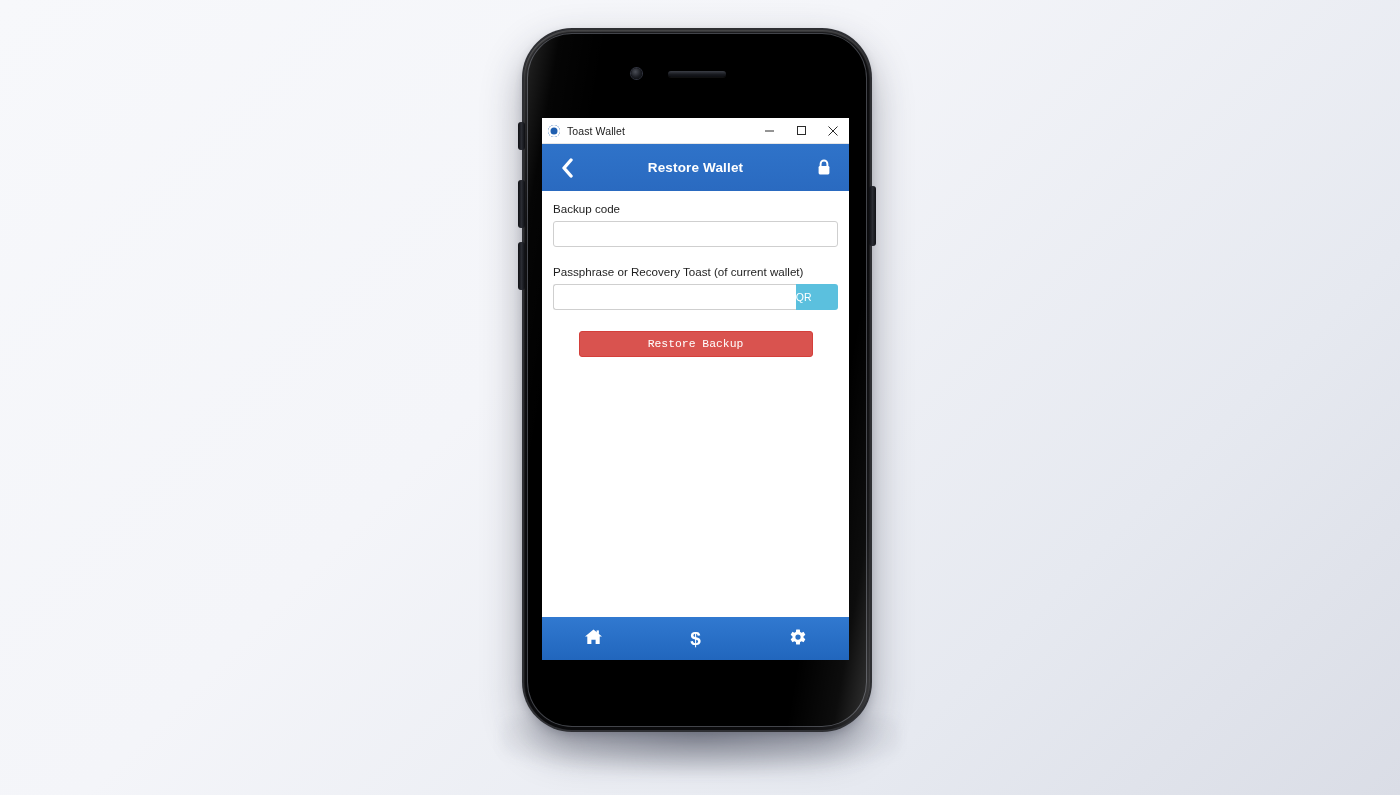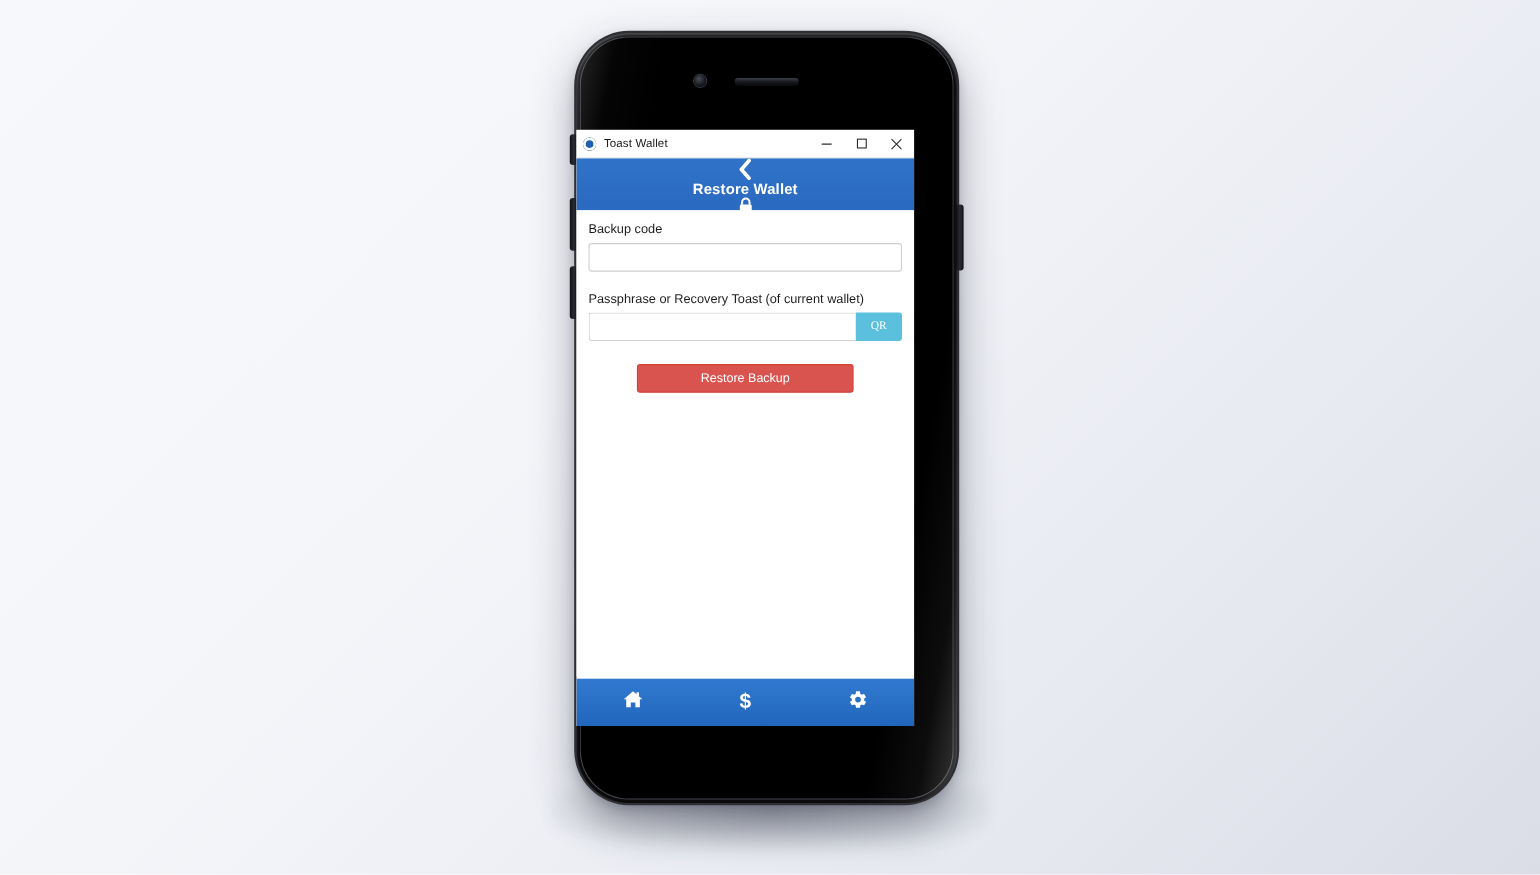--- a/index.html
+++ b/index.html
@@ -92,21 +92,21 @@
   }
   .btn-silent { left: 518px; top: 122px; width: 7px; height: 28px; }
   .btn-volup  { left: 518px; top: 180px; width: 7px; height: 48px; }
   .btn-voldn  { left: 518px; top: 242px; width: 7px; height: 48px; }
   .btn-power  { left: 869px; top: 186px; width: 7px; height: 60px;
                 background: linear-gradient(90deg, #0d0e12 0%, #2a2c33 50%, #101115 100%); }
 
   
   .screen {
     position: absolute;
-    left: 524px;
+    left: 542px;
     top: 118px;
     width: 307px;
     height: 542px;
     background: #ffffff;
     overflow: hidden;
   }
 
   
   .titlebar {
     display: flex;
@@ -148,21 +148,20 @@
 
   
   .app-header {
     position: relative;
     height: 47px;
     background: #2c6fc4;
     background: linear-gradient(180deg, #2f73c9 0%, #2a6ac0 100%);
     display: flex;
     align-items: center;
     padding: 0 12px;
-    flex-direction: column;
   }
   .hdr-back, .hdr-lock {
     width: 26px;
     height: 30px;
     display: flex;
     align-items: center;
     justify-content: center;
     color: #ffffff;
   }
   .hdr-title {
@@ -218,24 +217,24 @@
     border-right: none;
   }
   .qr-btn {
     width: 50px;
     height: 26px;
     border: none;
     border-radius: 0 3px 3px 0;
     background: #5bc0de;
     color: #ffffff;
     font-size: 10.5px;
-    font-family: Liberation Serif, serif;
+    font-family: Liberation Sans, sans-serif;
     cursor: pointer;
     line-height: 26px;
-    text-align: center;
+    text-align: left;
     padding: 0;
   }
 
   
   .consent-row {
     display: flex;
     align-items: center;
     margin-top: 32px;
   }
   .consent-text {
@@ -270,28 +269,28 @@
     box-sizing: border-box;
   }
 
   
   .restore-wrap {
     display: flex;
     justify-content: center;
     margin-top: 21px;
   }
   .restore-btn {
-    width: 197px;
+    width: 234px;
     height: 26px;
     background: #d9534f;
     border: 1px solid #d43f3a;
     border-radius: 3px;
     color: #ffffff;
     font-size: 11.4px;
-    font-family: Liberation Sans, sans-serif;
+    font-family: Liberation Mono, monospace;
     cursor: pointer;
     padding: 0;
   }
 
   
   .bottom-nav {
     position: absolute;
     left: 0;
     bottom: 0;
     width: 307px;

